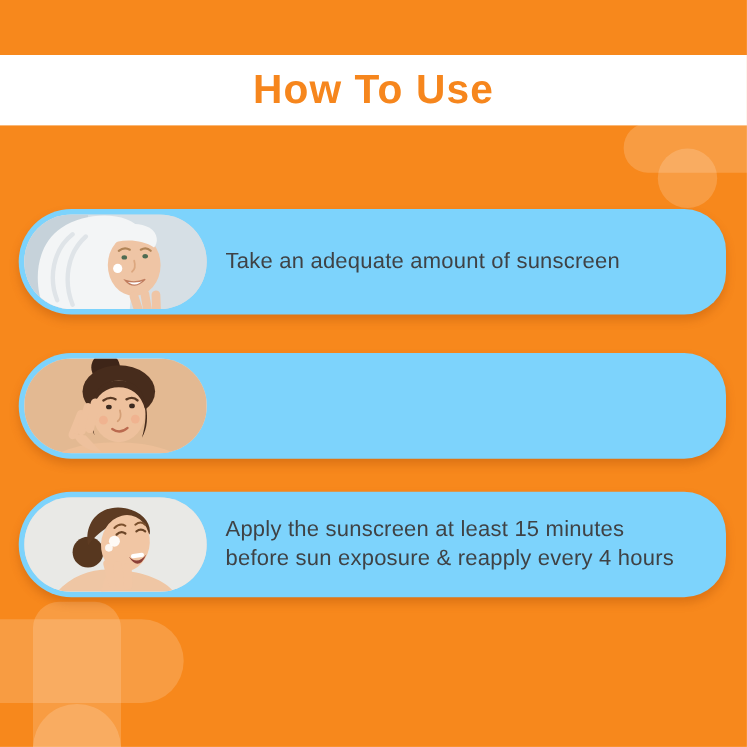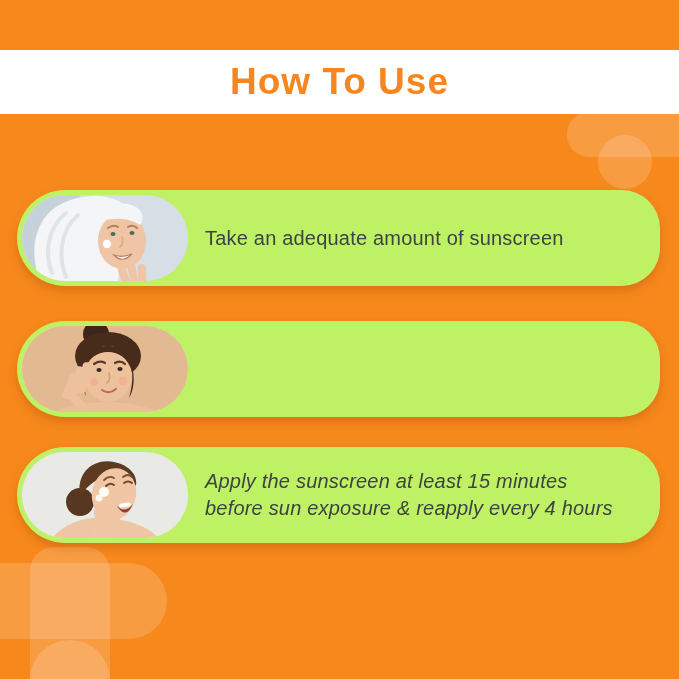--- a/index.html
+++ b/index.html
@@ -40,29 +40,29 @@
     font-weight: 700;
     letter-spacing: 1px;
   }
 
   
   .card {
     position: absolute;
     left: 17px;
     width: 643px;
     height: 96px;
-    background: #bef264;
+    background: #7dd3fc;
     border-radius: 48px 38px 38px 48px;
     box-shadow: 0 5px 9px rgba(150, 62, 0, 0.28);
     display: flex;
     align-items: center;
   }
   .card-1 { top: 190px; }
   .card-2 { top: 321px; }
-  .card-3 { top: 447px; font-style: italic; }
+  .card-3 { top: 447px; }
 
   .photo {
     position: absolute;
     left: 5px; top: 5px;
     width: 166px; height: 86px;
     border-radius: 43px;
     overflow: hidden;
     margin: 0;
     background: #ddd;
   }

